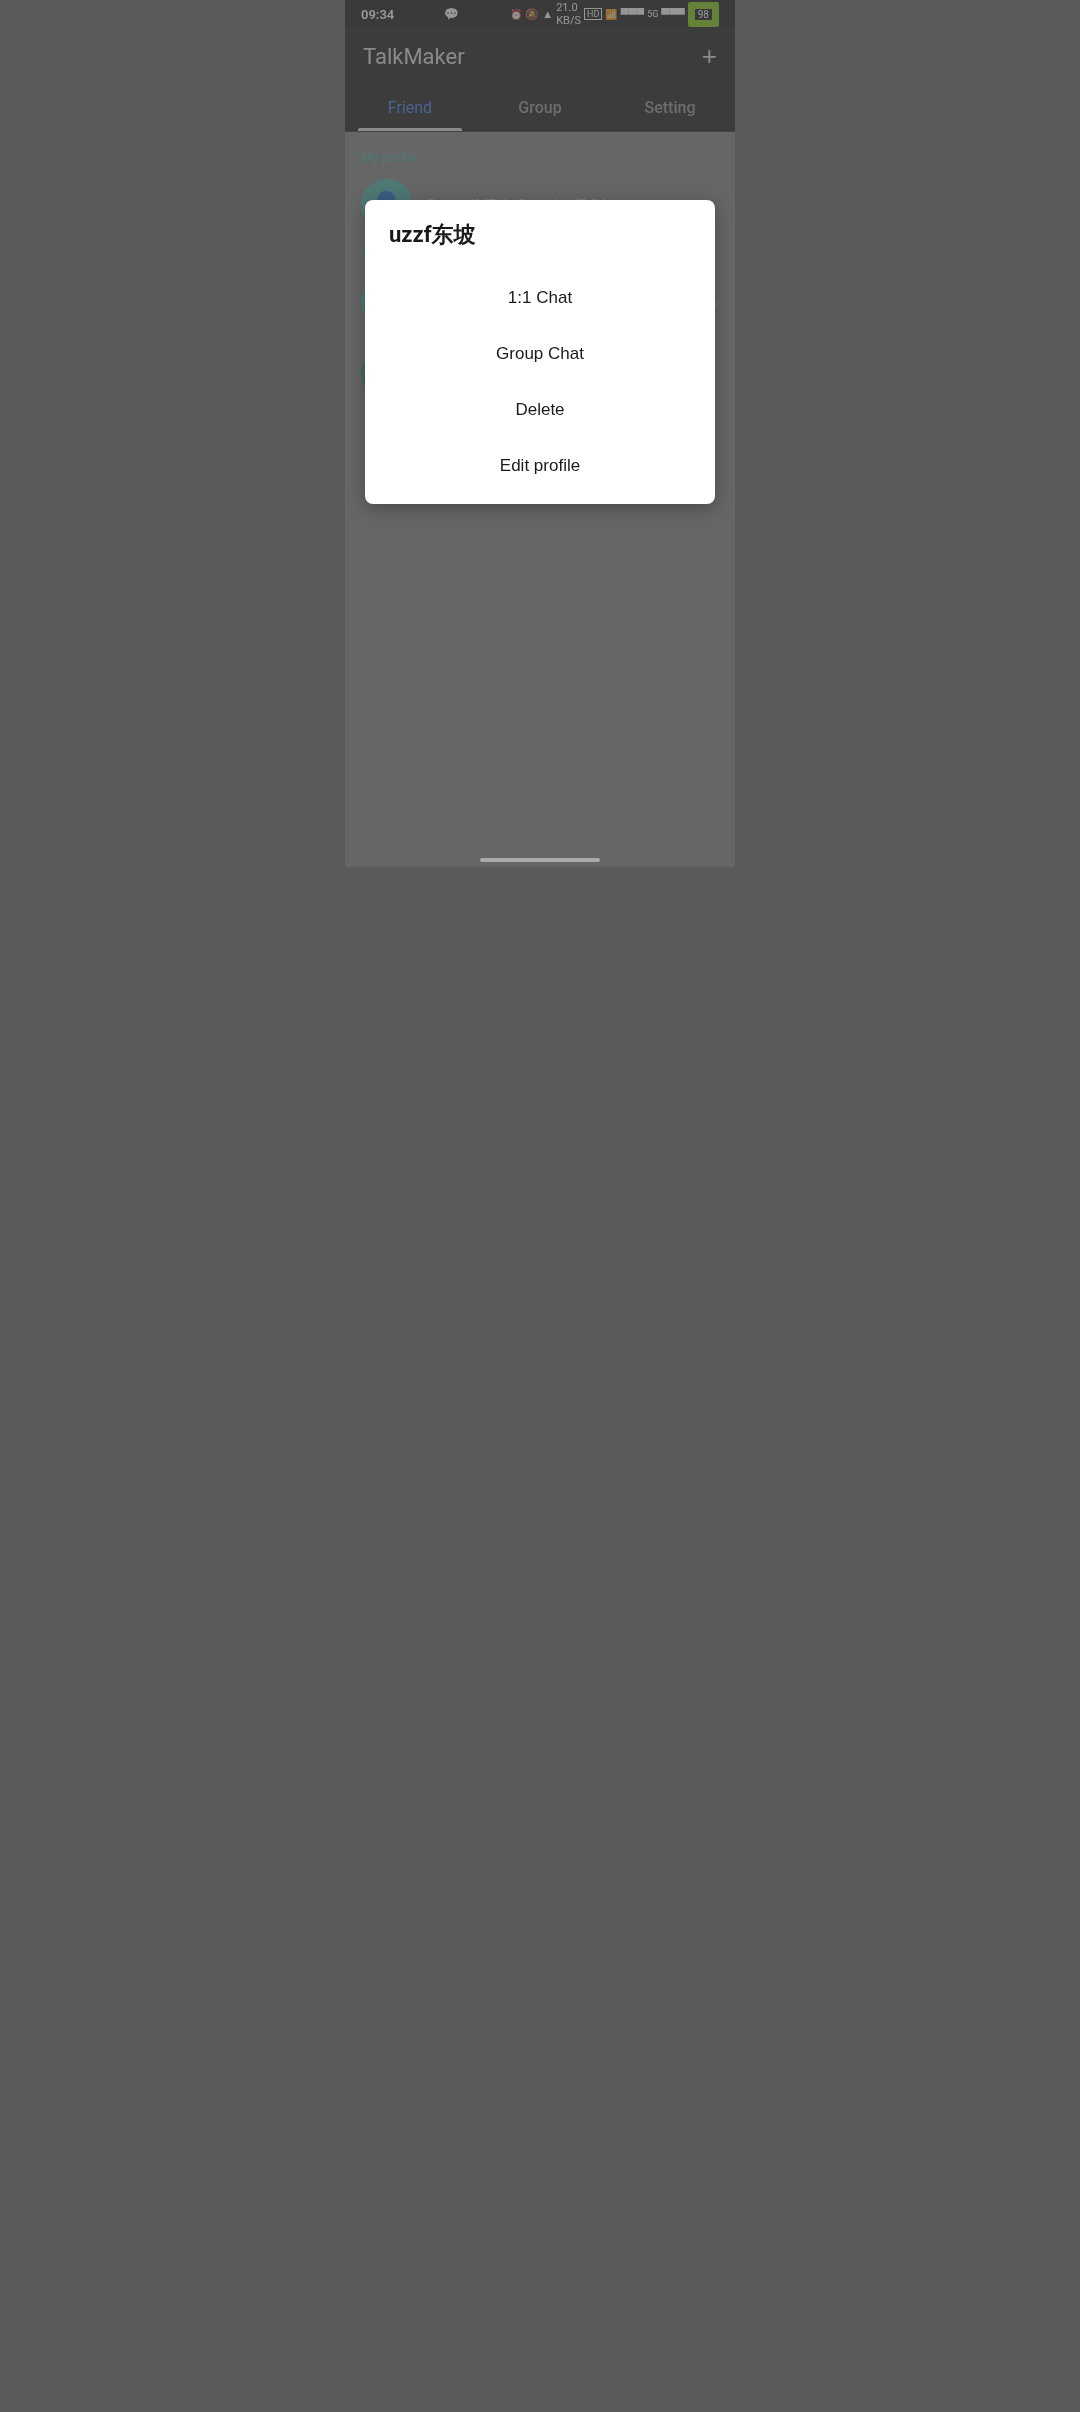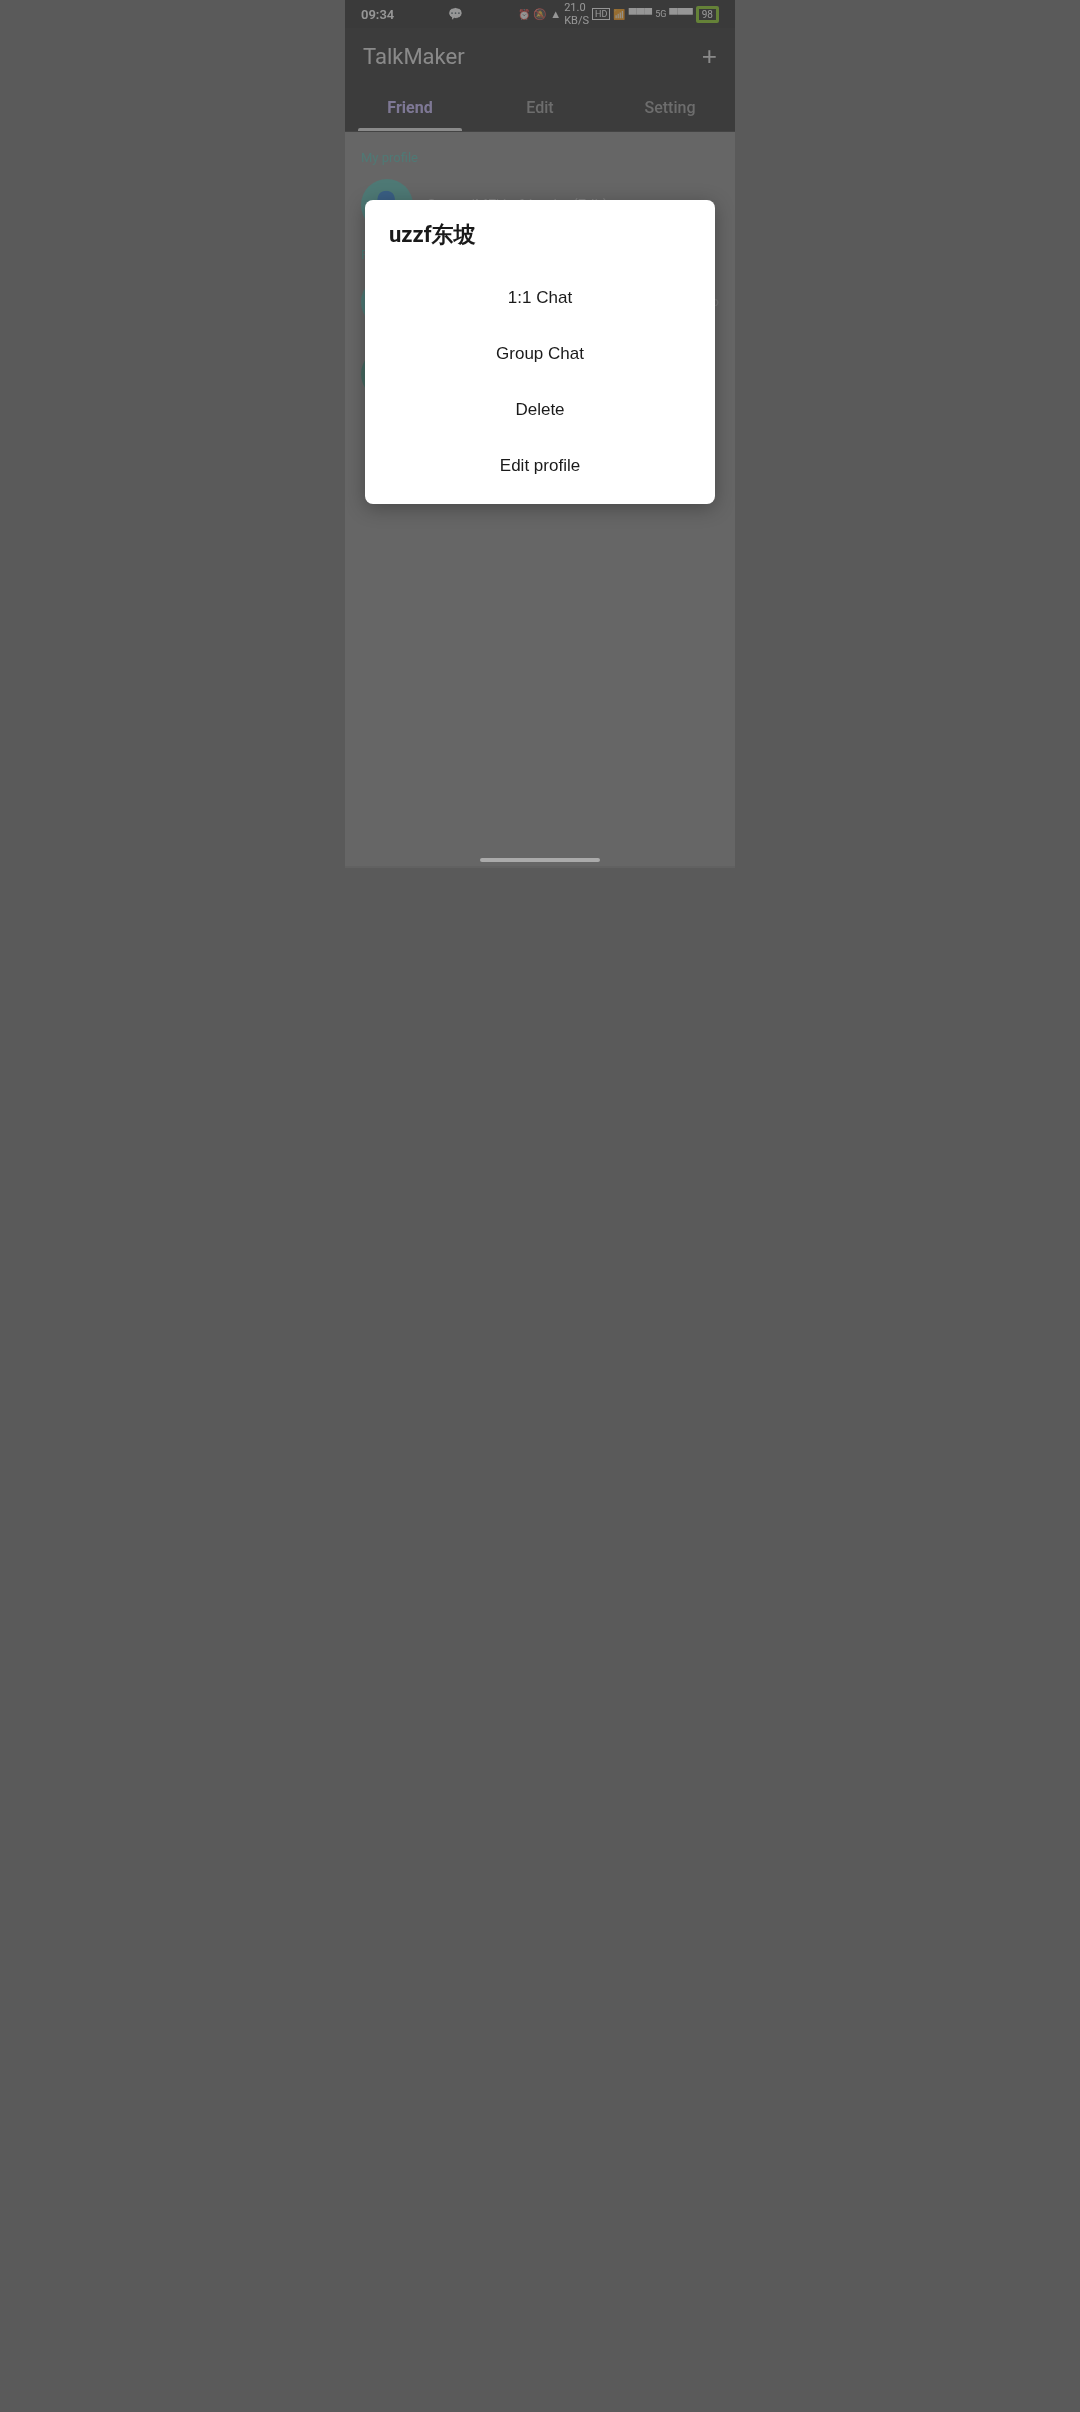--- a/index.html
+++ b/index.html
@@ -82,22 +82,22 @@
       text-align: center;
       padding: 14px 0;
       color: #999;
       font-size: 16px;
       font-weight: 500;
       cursor: pointer;
       position: relative;
     }
 
     .tab.active {
-      color: #c4b5fd;
-      font-weight: 700;
+      color: #3b82f6;
+      font-weight: 400;
     }
 
     .tab.active::after {
       content: '';
       position: absolute;
       bottom: 0;
       left: 10%;
       width: 80%;
       height: 3px;
       background: #e0e0e0;
@@ -257,35 +257,35 @@
       <div class="status-icons">
         <span>⏰</span>
         <span style="font-size:11px;">🔕</span>
         <span style="font-size:11px;">▲</span>
         <span style="font-size:11px;">21.0<br>KB/S</span>
         <span style="font-size:9px; border:1px solid #fff; padding:0 2px;">HD</span>
         <span>📶</span>
         <span style="font-size:11px;">▀▀▀</span>
         <span style="font-size:9px;">5G</span>
         <span style="font-size:11px;">▀▀▀</span>
-        <span style="font-size:10px; border:3px solid #84cc16; padding:0 3px; border-radius:2px;">98</span>
+        <span style="font-size:10px; border:7px solid #84cc16; padding:0 3px; border-radius:2px;">98</span>
       </div>
     </div>
 
     <div class="app-header">
       <span class="app-title">TalkMaker</span>
       <button class="add-button">+</button>
     </div>
 
     <div class="tabs">
       <div class="tab active">
         <span>Friend</span>
       </div>
       <div class="tab">
-        <span>Edit</span>
+        <span>Group</span>
       </div>
       <div class="tab">
         <span>Setting</span>
       </div>
     </div>
 
     <div class="main-content" style="height: calc(100% - 28px - 56px - 50px);">
 
       <div class="section-label">My profile</div>
       <div class="profile-item">

